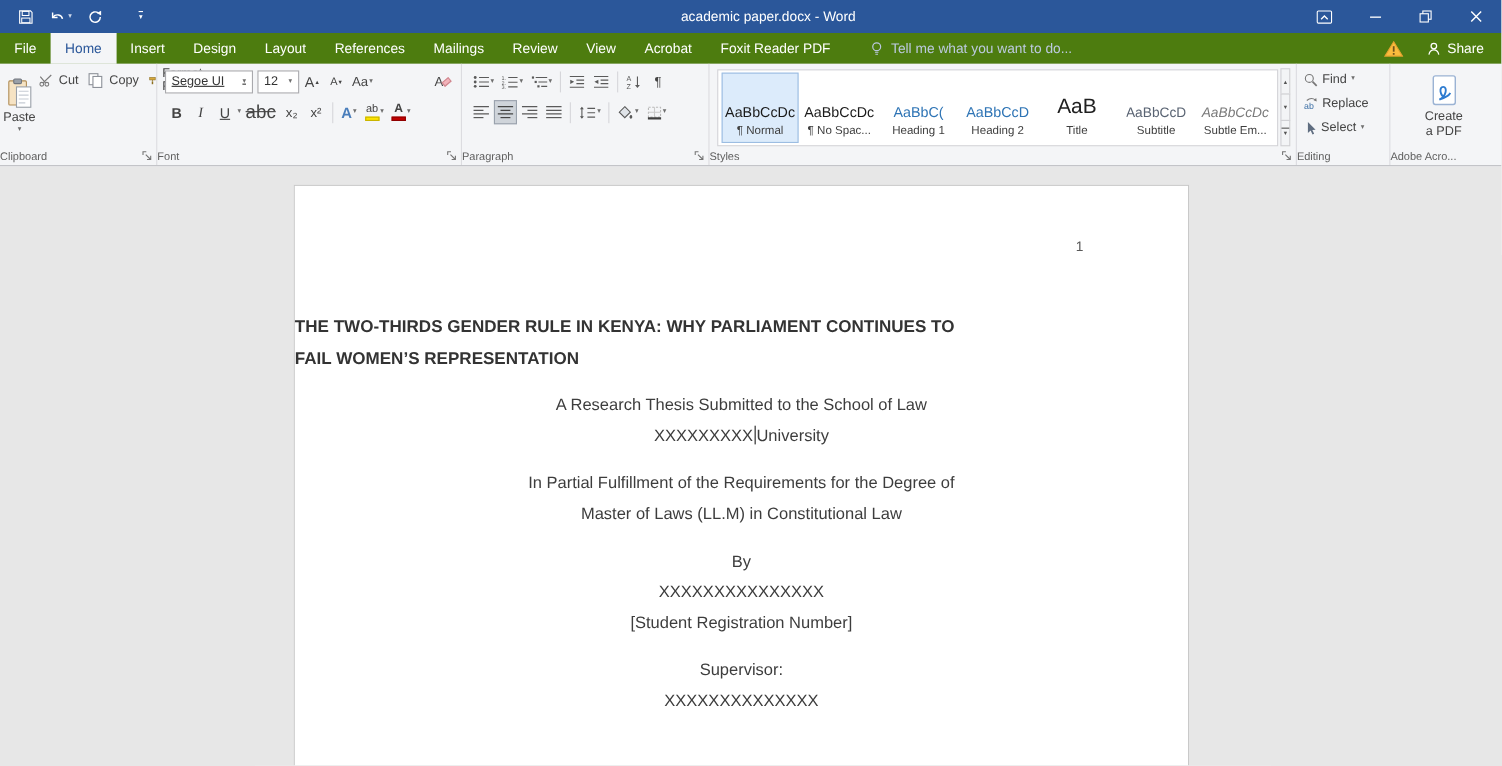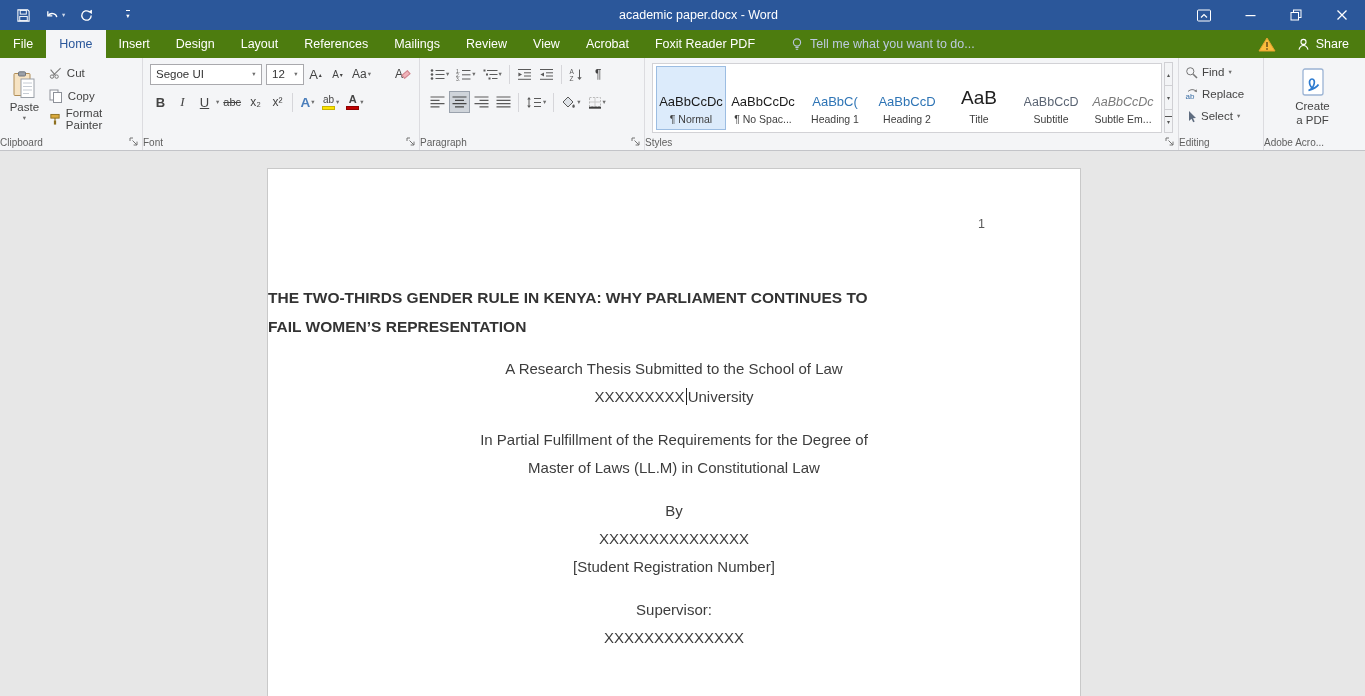--- a/index.html
+++ b/index.html
@@ -44,36 +44,36 @@
   .ibtn { min-width:21px; height:22px; display:flex; align-items:center;
     justify-content:center; gap:1px; padding:0 2px; border:1px solid transparent;
     font-size:12px; color:#444; }
   .ibtn.on { background:#cfd4da; border-color:#9aa2ad; }
   .vsep { width:1px; height:19px; background:#d6d6da; margin:0 3px; }
 
   
   .g-clipboard { width:143px; }
   .paste-btn { width:46px; height:70px; display:flex; flex-direction:column;
     align-items:center; justify-content:center; gap:2px; font-size:11.5px; color:#444; }
-  .mini-col { display:flex; flex-direction:column; justify-content:flex-start;
+  .mini-col { display:flex; flex-direction:row; justify-content:flex-start;
     padding-top:2px; gap:3px; }
   .mini-btn { display:flex; align-items:center; gap:5px; height:20px;
     font-size:11.5px; color:#444; padding:0 3px; }
 
   
   .g-font { width:277px; }
   .combo { display:flex; align-items:center; height:21px; background:#fff;
     border:1px solid #a9a9ad; font-size:11.5px; color:#333; padding-left:5px; }
   .combo .arr { width:14px; align-self:stretch; display:flex; align-items:center;
     justify-content:center; margin-left:auto; }
-  .c-name { width:112px; } .c-size { width:38px; margin-left:3px; }
+  .c-name { width:80px;text-decoration:underline; } .c-size { width:38px; margin-left:3px; }
   .b-bold { font-weight:700; font-size:13px; }
   .b-italic { font-style:italic; font-family:"Liberation Serif",serif; font-size:13px; }
   .b-under { text-decoration:underline; font-size:13px; }
-  .b-strike { text-decoration:line-through; font-size:11px;text-align:center; }
+  .b-strike { text-decoration:line-through; font-size:17px;text-align:center; }
   .gf-big { font-size:13px; } .gf-small { font-size:10px; }
   .tiny-up { font-size:6px; color:#444; vertical-align:super; }
   .fx-a { color:#4a7ebb; font-weight:700; font-size:13.5px; }
   .stack { display:flex; flex-direction:column; align-items:center; line-height:1; }
   .stack .bar { width:13px; height:4px; margin-top:1px; }
   .bar-hl { background:#fce300; border:1px solid #c9b400; }
   .bar-fc { background:#c00000; border:1px solid #8f0000; }
   .hl-ab { font-size:10px; } .fc-a { font-size:11px; font-weight:700; }
   .eraser { display:inline-block; width:8px; height:5px; background:#f2b3ba;
     border:1px solid #cf8890; transform:rotate(-40deg); margin-left:-2px; }

